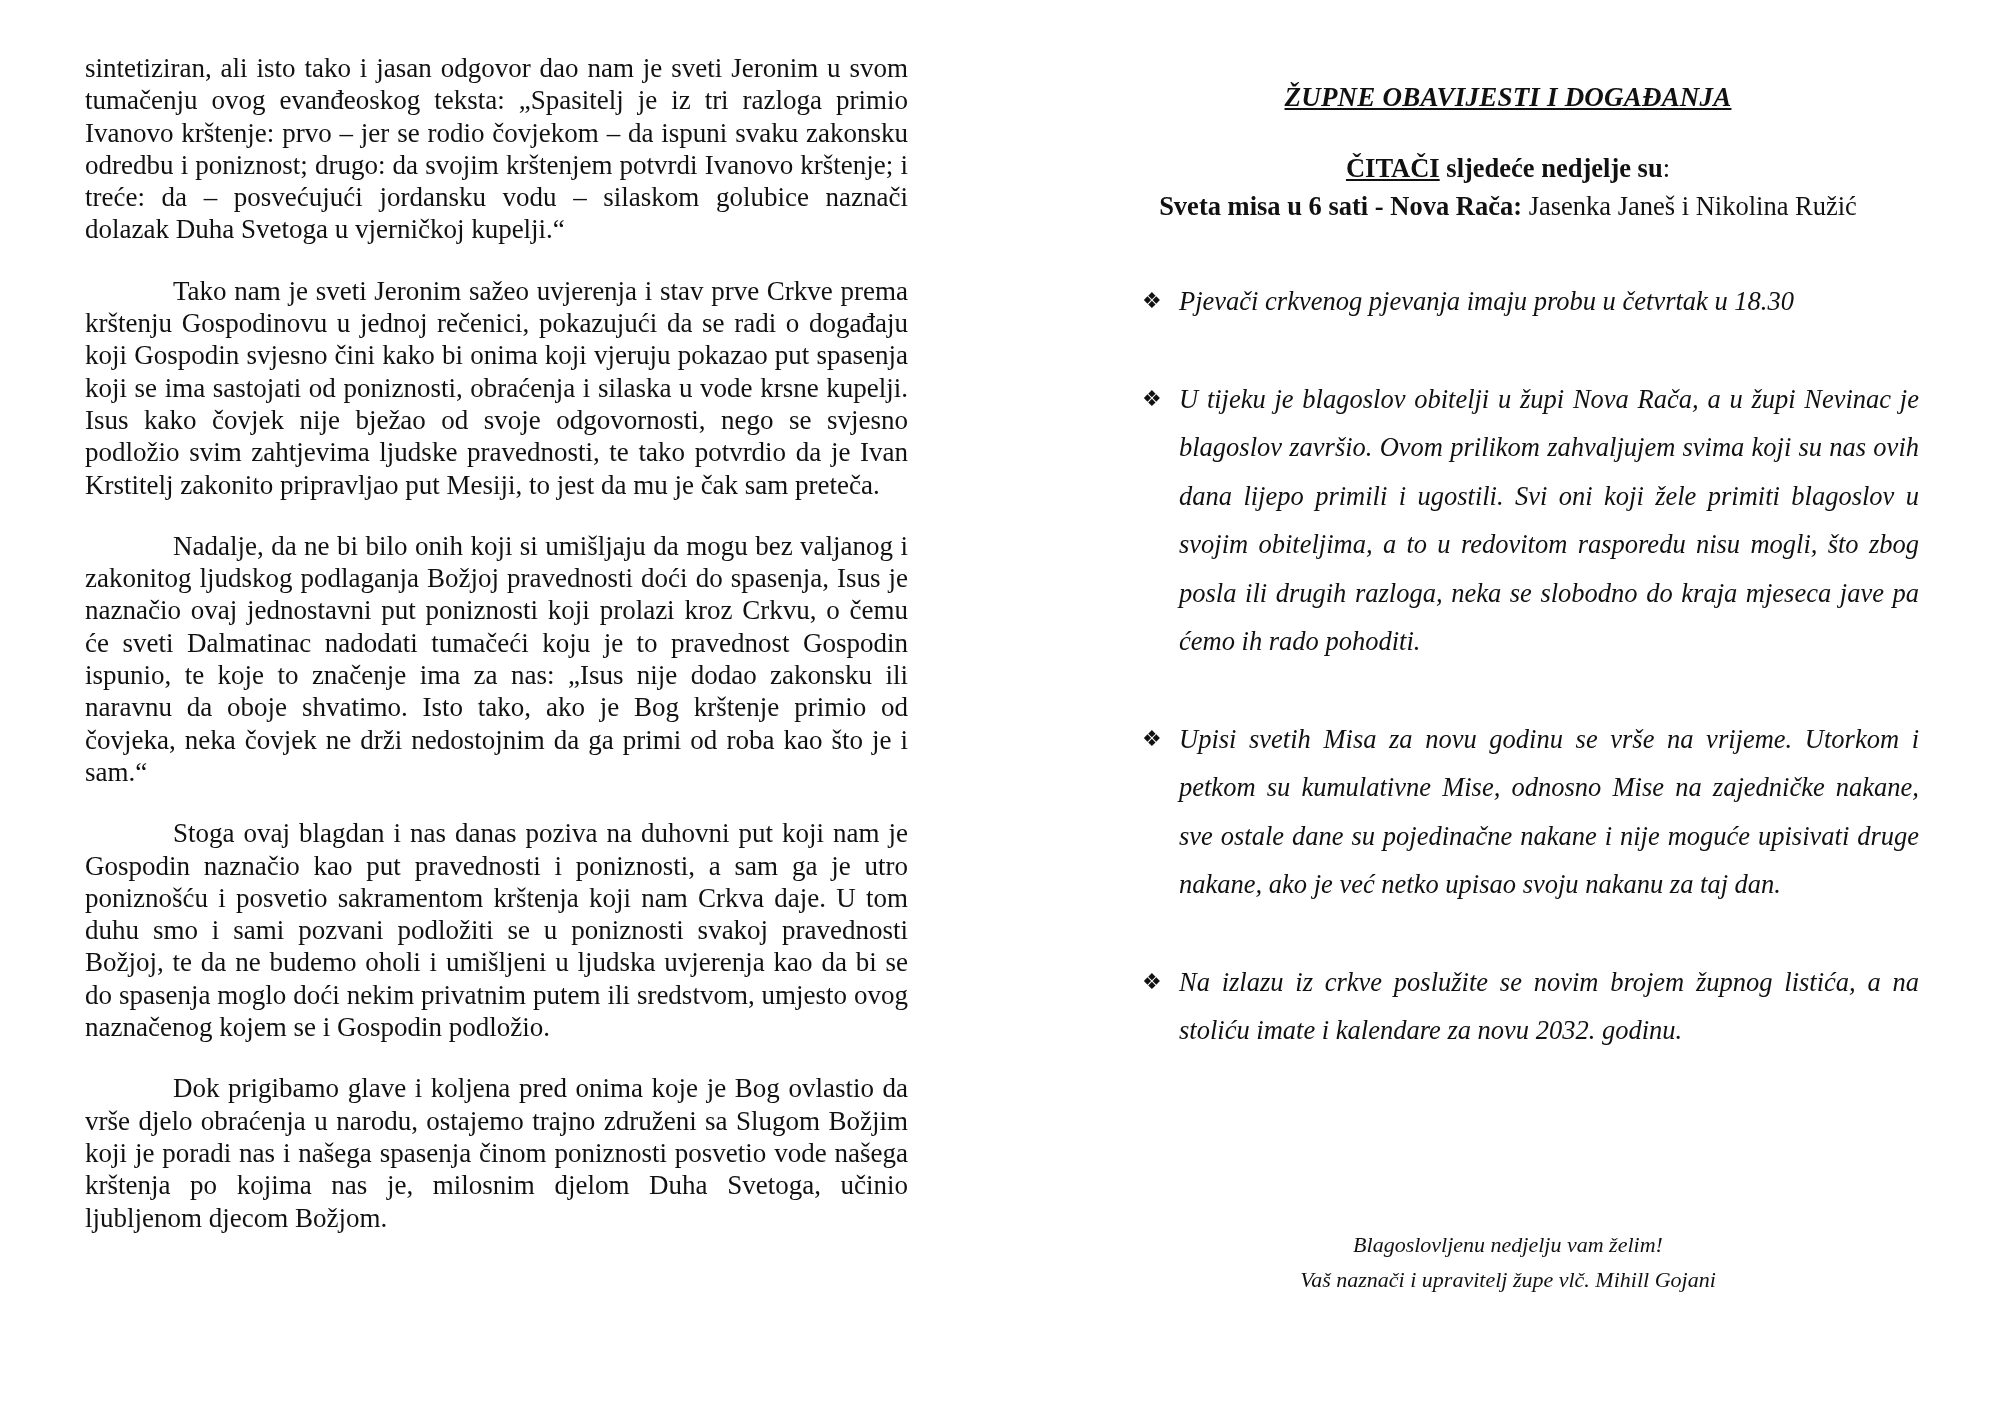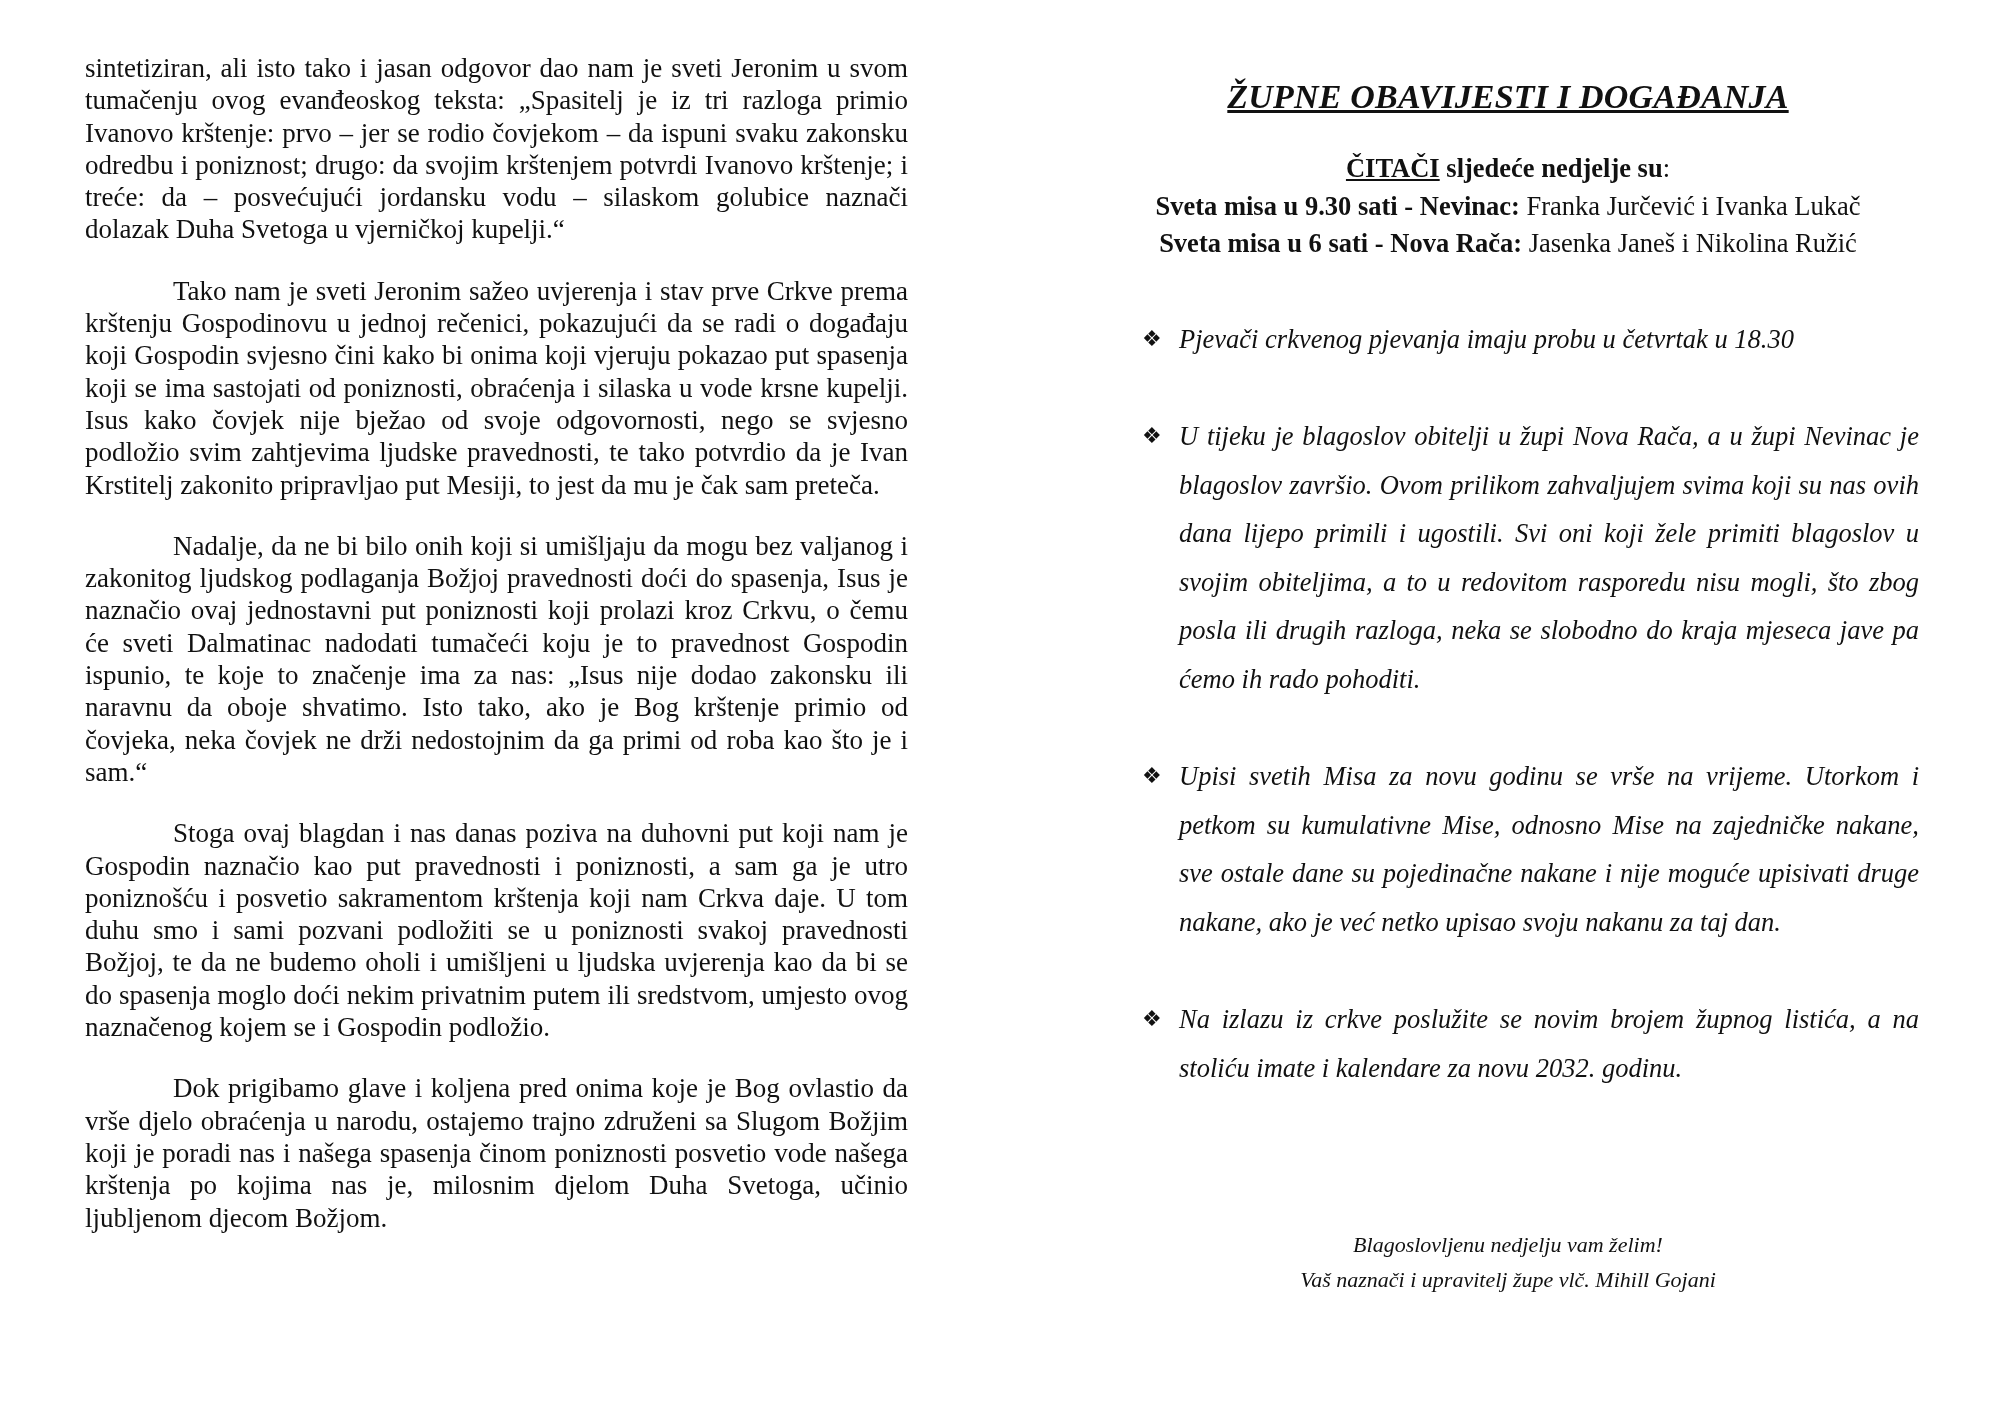--- a/index.html
+++ b/index.html
@@ -10,21 +10,21 @@
     text-align: justify;
   }
   .col-left p { margin: 0 0 29px 0; }
   .col-left p.indent { text-indent: 88px; }
   .col-right {
     position: absolute; left: 1097px; top: 80px; width: 822px;
     font-family: "Liberation Serif", serif;
   }
   .title {
     text-align: center; font-weight: bold; font-style: italic; text-decoration: underline;
-    font-size: 34px; line-height: 34px; margin: 0 0 36px 0; letter-spacing: 0.2px;
+    font-size: 27px; line-height: 34px; margin: 0 0 36px 0; letter-spacing: 0.2px;
   }
   .readers { font-size: 26.5px; line-height: 37.5px; margin: 0; text-align: center; }
   .readers .label { font-weight: bold; text-decoration: underline; }
   .readers .bold { font-weight: bold; }
   .bullets { list-style: none; margin: 52px 0 0 0; padding: 0; }
   .bullets li {
     position: relative; padding-left: 82px; font-style: italic;
     font-size: 26.5px; line-height: 48.5px; text-align: justify;
     margin: 0 0 49px 0;
   }
@@ -51,23 +51,20 @@
 </div>
 
 <div class="col-right">
   <h1 class="title">ŽUPNE OBAVIJESTI I DOGAĐANJA</h1>
 
   <div class="readers">
     <div>
       <span class="label">ČITAČI</span><span class="bold"> sljedeće nedjelje su</span><span>:</span>
     </div>
     <div>
-      <span class="bold">Sveta misa u 9.30 sati - Nevinac:</span><span> Franka Jurčević i Ivanka Lukač</span>
-    </div>
-    <div>
       <span class="bold">Sveta misa u 6 sati - Nova Rača:</span><span> Jasenka Janeš i Nikolina Ružić</span>
     </div>
   </div>
 
   <ul class="bullets">
     <li>
       <span class="bullet">❖</span>
       <span>Pjevači crkvenog pjevanja imaju probu u četvrtak u 18.30</span>
     </li>
     <li>

